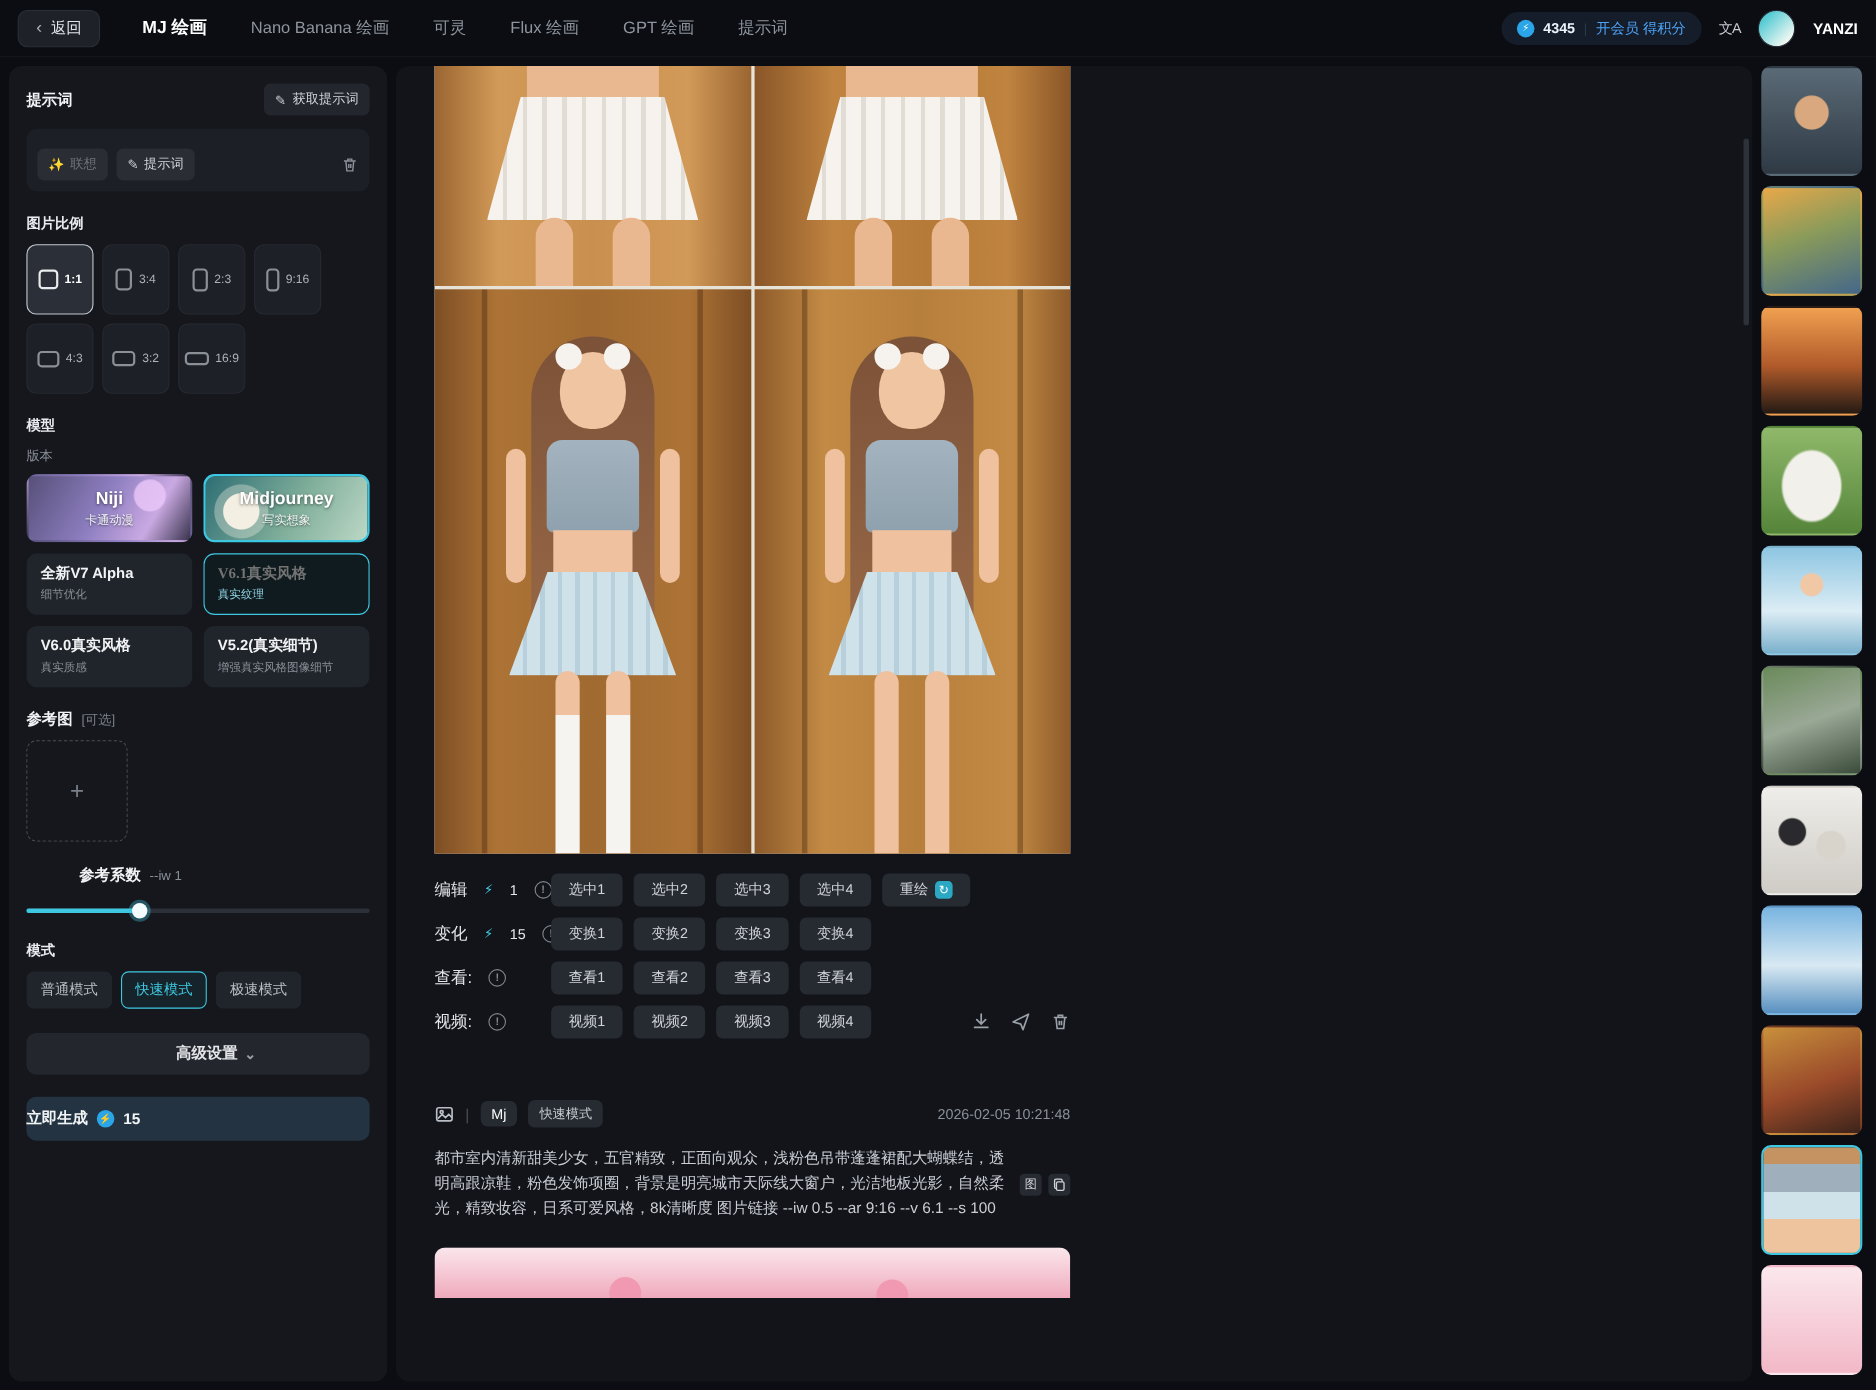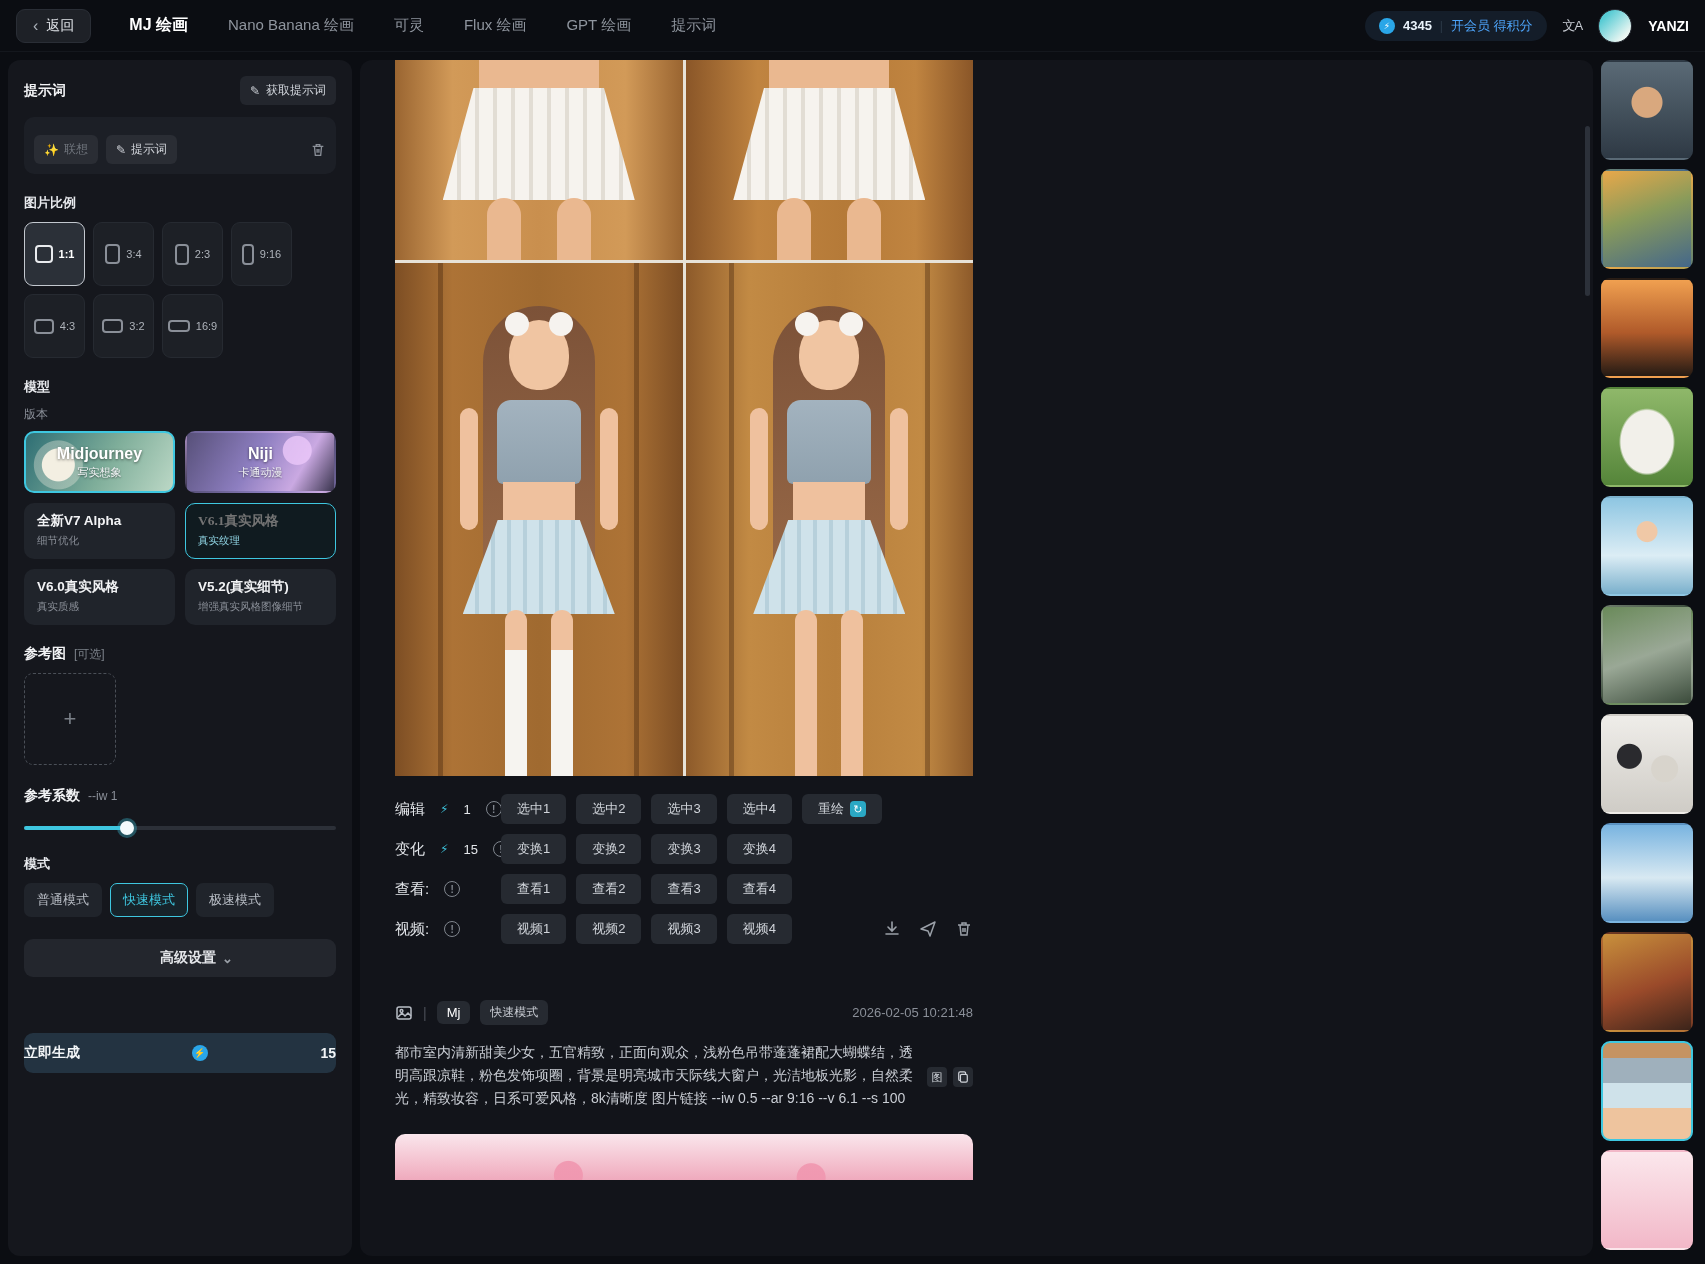--- a/index.html
+++ b/index.html
@@ -83,40 +83,40 @@
   .vc-name { color:#f2f3f5; font-size:13.5px; font-weight:700; white-space:nowrap; }
   .version-cell.sel .vc-name { color:#737373;font-family:Liberation Serif, serif; }
   .vc-desc { color:#8a8f98; font-size:10.5px; margin-top:4px; white-space:nowrap; }
   .version-cell.sel .vc-desc { color:#8fd3e2; }
 
   .ref-head { margin-top:20px; display:flex; align-items:baseline; gap:8px; }
   .opt { color:#7c828a; font-size:12px; }
   .ref-box { margin-top:10px; width:92px; height:92px; border:1px dashed #4a4f57; border-radius:9px;
              display:flex; align-items:center; justify-content:center; color:#7a8088; font-size:22px; cursor:pointer; }
 
-  .weight-head { margin-top:22px; display:flex; align-items:baseline; gap:8px; }
+  .weight-head { margin-top:22px; display:flex; align-items:baseline; gap:8px;margin-left:48px; }
   .param { color:#8a8f98; font-size:12px; }
   .slider { margin-top:16px; position:relative; height:14px; cursor:pointer; }
   .track { position:absolute; top:5px; left:0; right:0; height:4px; background:#2c3038; border-radius:2px; }
   .fill { position:absolute; top:5px; left:0; width:33%; height:4px; background:#3ec7e0; border-radius:2px; }
   .thumbdot { position:absolute; top:0; left:calc(33% - 7px); width:14px; height:14px; border-radius:50%;
               background:#f4fbfd; box-shadow:0 0 0 3px rgba(62,199,224,.35); }
 
   .modes-row { margin-top:10px; display:flex; gap:8px; }
   .mode-btn { background:#20242b; border:1px solid transparent; color:#b9bec6; border-radius:7px;
               padding:7px 12px; font-size:13px; cursor:pointer; white-space:nowrap; }
   .mode-btn.sel { color:#3ec7e0; border-color:#3ec7e0; background:rgba(62,199,224,.07); }
 
   .advanced-btn { margin-top:22px; width:100%; height:38px; background:#23262d; border:none; border-radius:9px;
                   color:#e3e5e9; font-size:14px; font-weight:700; cursor:pointer; display:flex; align-items:center;
                   justify-content:center; gap:6px;padding-left:33px; }
   .advanced-btn .chev { color:#9aa0a8; font-size:13px; }
-  .generate-btn { margin-top:56px; width:100%; height:40px; background:#233341; border:none; border-radius:9px;
+  .generate-btn { margin-top:20px; width:100%; height:40px; background:#233341; border:none; border-radius:9px;
                   color:#f2f5f7; font-size:14px; font-weight:700; cursor:pointer; display:flex; align-items:center;
-                  justify-content:space-between; gap:8px; }
+                  justify-content:flex-start; gap:8px; }
   .gen-coin { width:16px; height:16px; border-radius:50%; background:#2aa6e8; color:#fff; font-size:9px;
               display:flex; align-items:center; justify-content:center; }
 
   
   .main { flex:1; background:#12141a; border-radius:12px; position:relative; overflow:hidden; padding:0 0 0 35px; }
   .content { width:578px; }
   .gen-image { width:578px; height:716px; display:grid; grid-template-columns:1fr 1fr;
                grid-template-rows:200px 513px; gap:3px; background:#e7e2d8; cursor:pointer; }
   .cell { position:relative; overflow:hidden; }
   .c1 { background:linear-gradient(90deg,#9a6531,#d29a58 20%,#c98f4e 50%,#d29a58 80%,#9a6531); }
@@ -293,27 +293,27 @@
         </div>
         <div class="ratio-tile">
           <div class="ricon r169"></div>
           <span class="rlabel">16:9</span>
         </div>
       </div>
 
       <div class="sec-label">模型</div>
       <div class="sub-label">版本</div>
       <div class="model-row">
+        <div class="model-card mc-niji">
+          <span class="mc-name">Niji</span>
+          <span class="mc-desc">卡通动漫</span>
+        </div>
         <div class="model-card mc-mj sel">
           <span class="mc-name">Midjourney</span>
           <span class="mc-desc">写实想象</span>
-        </div>
-        <div class="model-card mc-niji">
-          <span class="mc-name">Niji</span>
-          <span class="mc-desc">卡通动漫</span>
         </div>
       </div>
       <div class="version-grid">
         <div class="version-cell">
           <div class="vc-name">全新V7 Alpha</div>
           <div class="vc-desc">细节优化</div>
         </div>
         <div class="version-cell sel">
           <div class="vc-name">V6.1真实风格</div>
           <div class="vc-desc">真实纹理</div>

